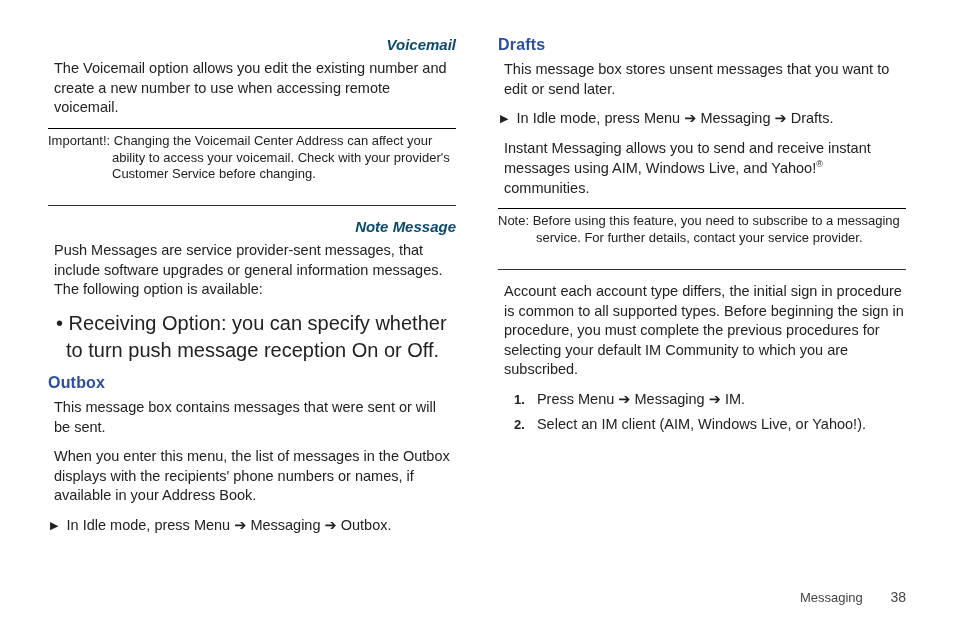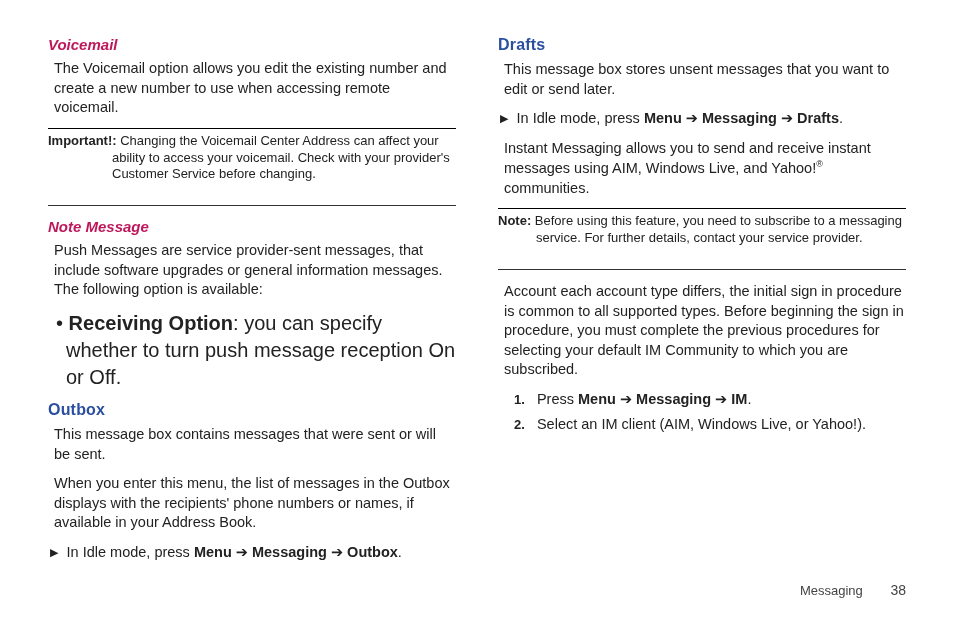--- a/index.html
+++ b/index.html
@@ -14,25 +14,26 @@
   }
   .cols {
     display: flex;
     gap: 42px;
   }
   .col {
     flex: 1;
     min-width: 0;
   }
   .h3 {
-    color: #be185d;
+    color: #0c4a6e;
     font-style: italic;
     font-weight: bold;
     font-size: 15px;
     margin-bottom: 6px;
+    text-align: right;
   }
   .h2 {
     color: #2a4fa0;
     font-weight: bold;
     font-size: 16px;
     margin-top: 10px;
     margin-bottom: 6px;
     font-family: Arial, Helvetica, sans-serif;
     letter-spacing: 0.2px;
   }
@@ -84,31 +85,31 @@
     text-indent: -20px;
     margin-bottom: 6px;
   }
   .numlist .n {
     font-weight: bold;
     font-size: 13px;
   }
   .arrowsym { font-family: Arial; }
   .footer {
     position: absolute;
-    bottom: 38px;
+    bottom: 31px;
     right: 48px;
     font-size: 13px;
     color: #444;
   }
   .footer .pn {
     display: inline-block;
     margin-left: 24px;
     font-size: 14px;
   }
-  b { font-weight: bold; margin-top: 7px; }
+  b { font-weight: normal; margin-top: 7px; }
   sup { font-size: 9px; }
 </style>
 </head>
 <body>
 
 <div class="cols">
 
   <div class="col">
 
     <div class="h3">Voicemail</div>

